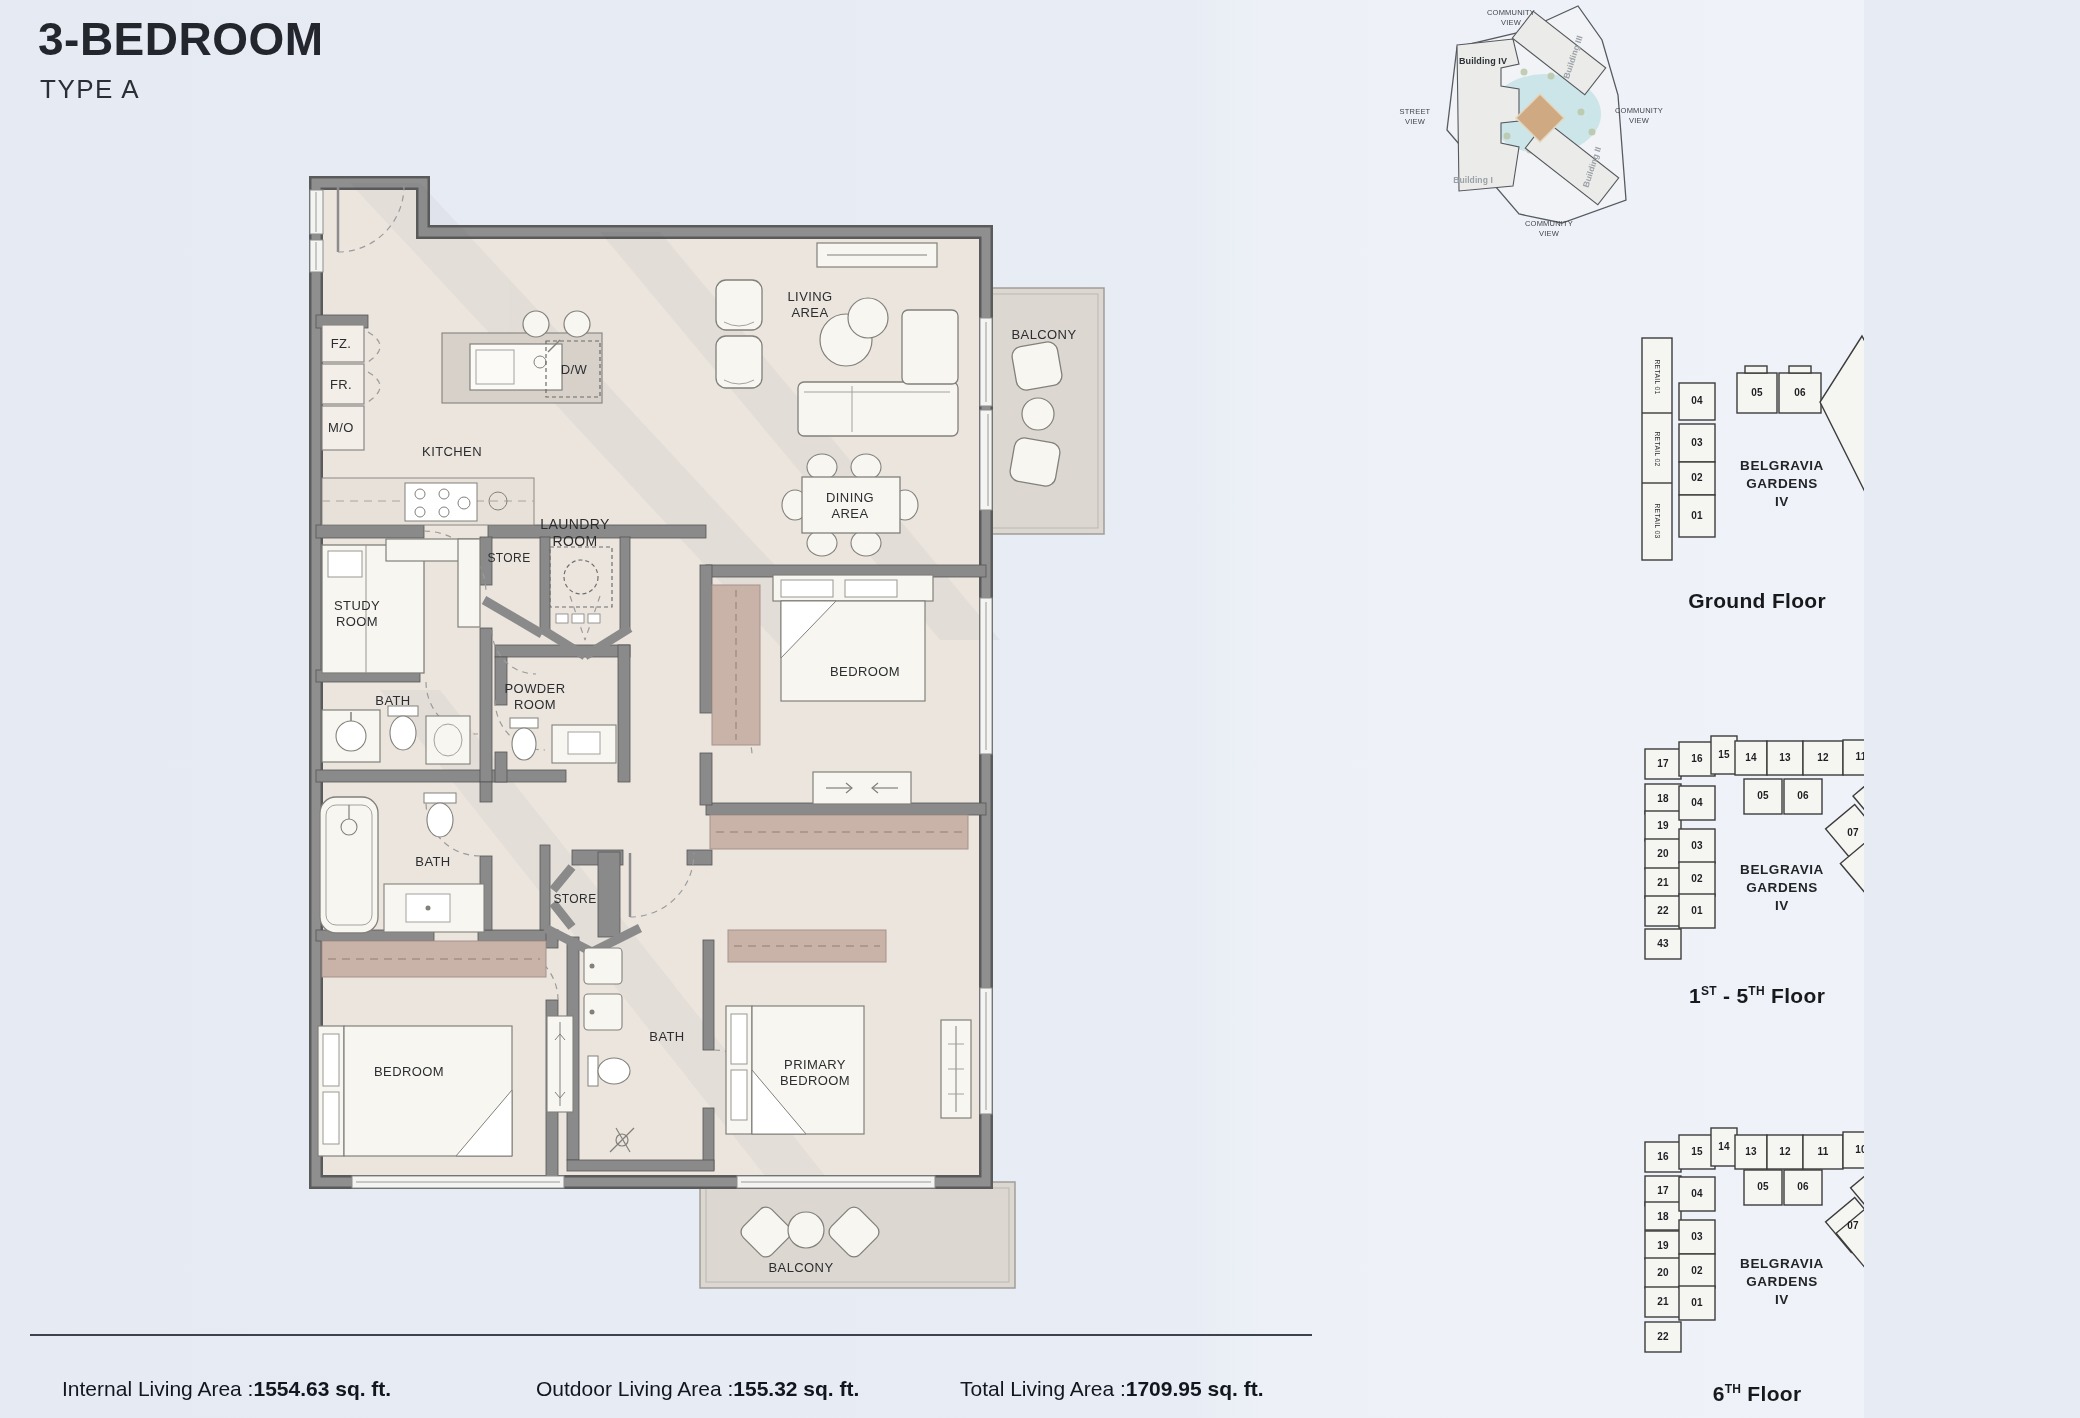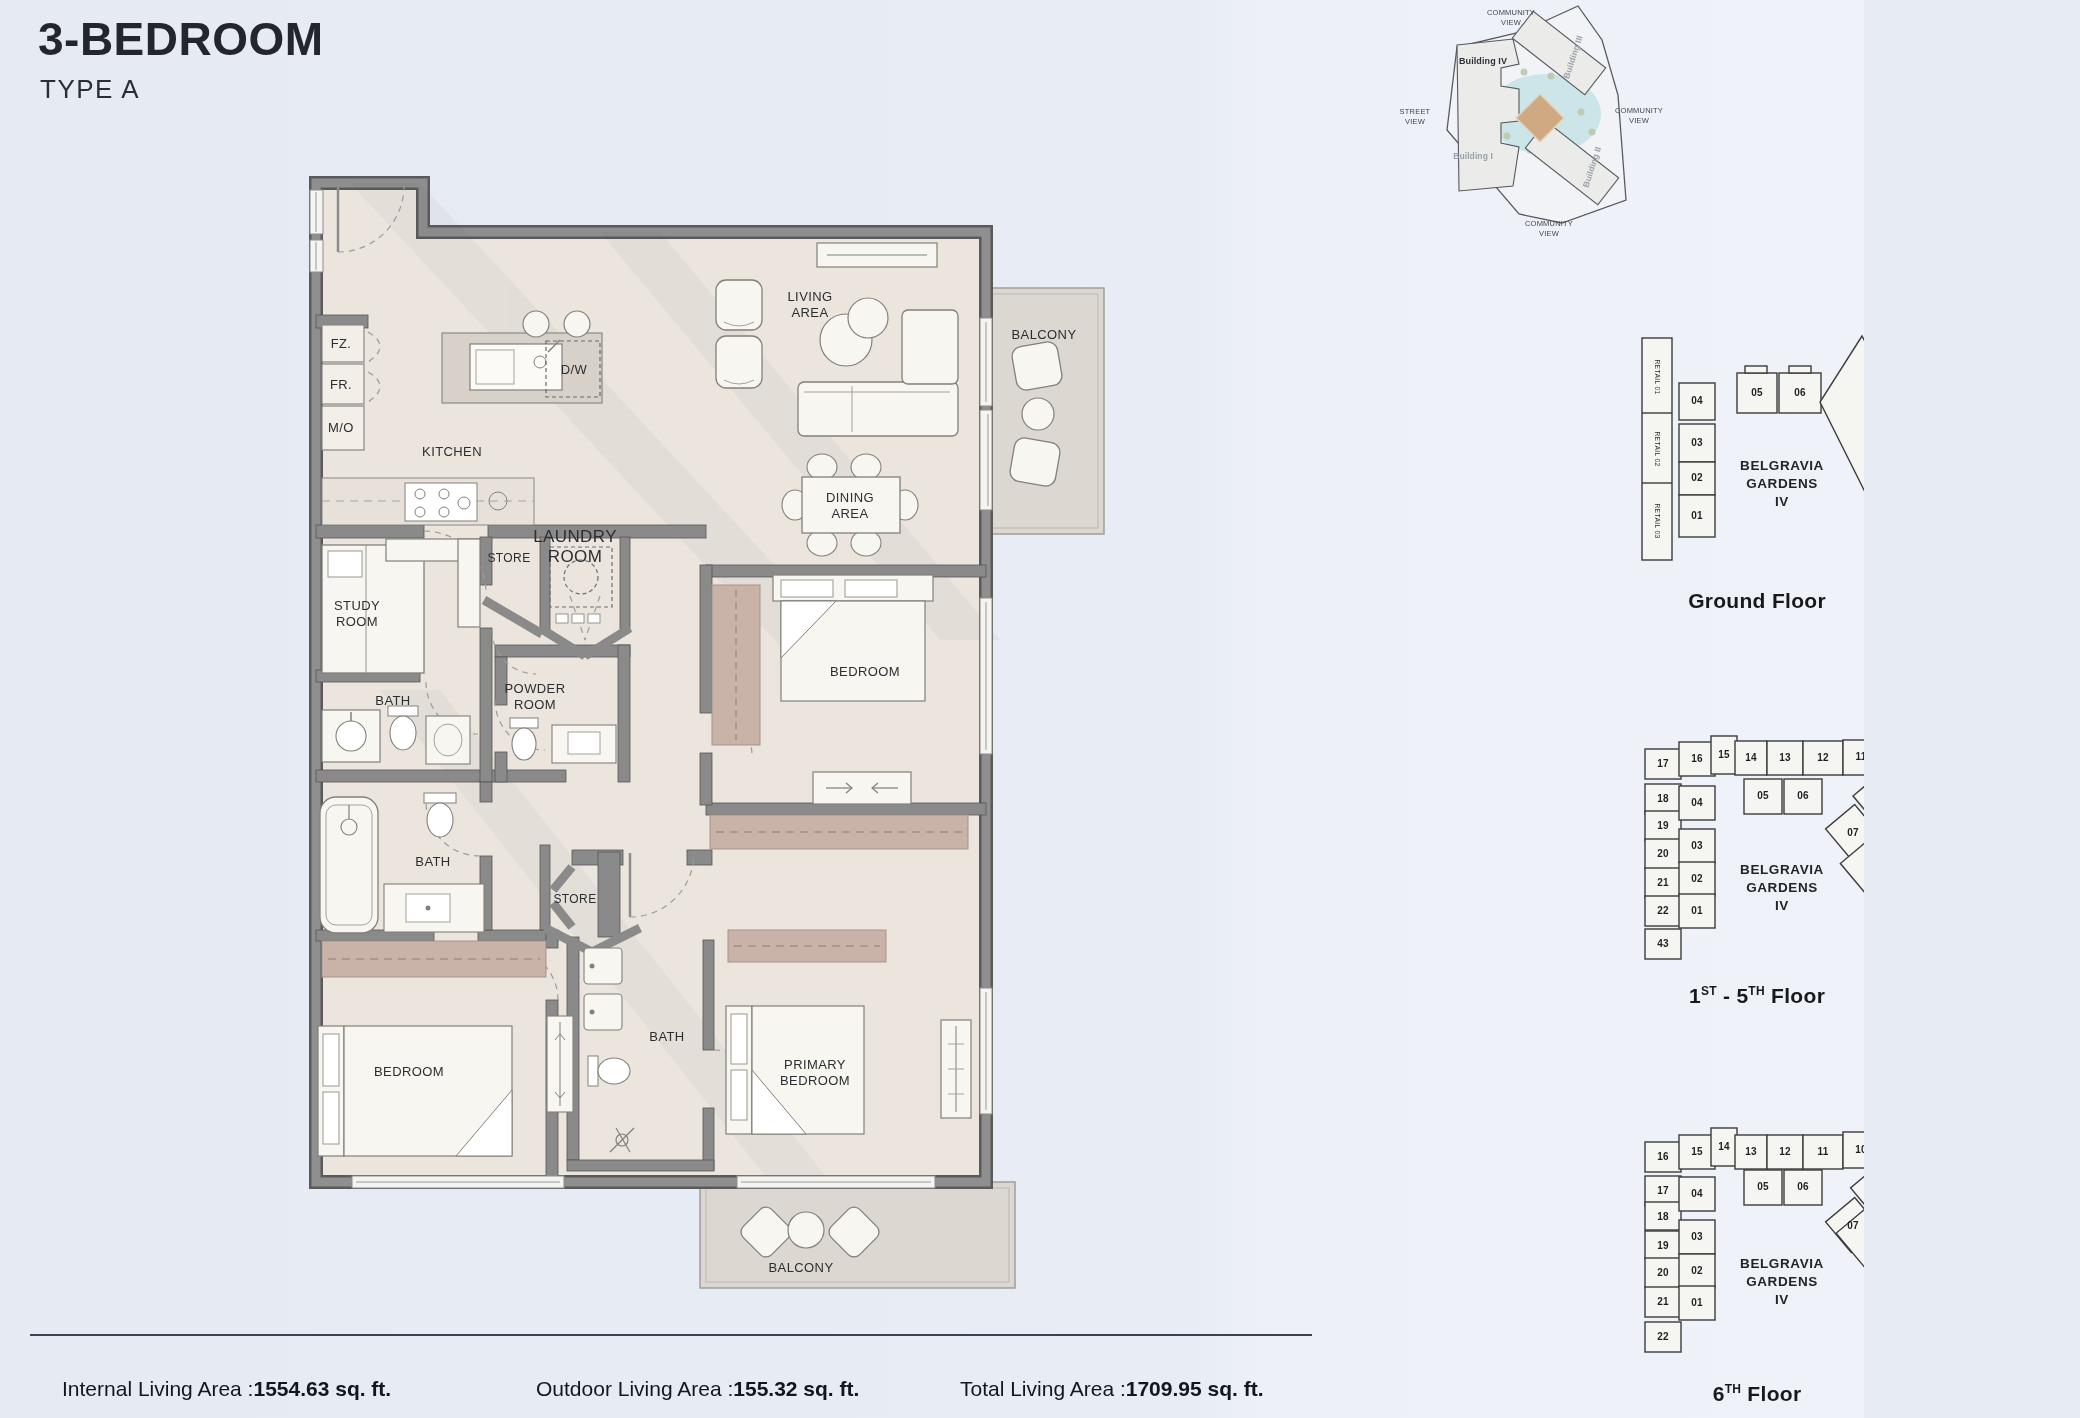--- a/index.html
+++ b/index.html
@@ -390,21 +390,21 @@
 
   <div class="hdr-title">3-BEDROOM</div>
   <div class="hdr-sub">TYPE A</div>
 
   <div class="lbl" style="left:341px;top:344px">FZ.</div>
   <div class="lbl" style="left:341px;top:385px">FR.</div>
   <div class="lbl" style="left:341px;top:428px">M/O</div>
   <div class="lbl" style="left:452px;top:452px">KITCHEN</div>
   <div class="lbl" style="left:574px;top:370px">D/W</div>
   <div class="lbl" style="left:509px;top:558px;font-size:12px">STORE</div>
-  <div class="lbl" style="left:575px;top:547px;font-size:17px">LAUNDRY
+  <div class="lbl" style="left:575px;top:533px;font-size:14px">LAUNDRY
 ROOM</div>
   <div class="lbl" style="left:357px;top:614px">STUDY
 ROOM</div>
   <div class="lbl" style="left:393px;top:701px">BATH</div>
   <div class="lbl" style="left:535px;top:697px">POWDER
 ROOM</div>
   <div class="lbl" style="left:810px;top:305px">LIVING
 AREA</div>
   <div class="lbl" style="left:850px;top:506px">DINING
 AREA</div>
@@ -420,21 +420,21 @@
 
   <div class="lbl sm" style="left:1511px;top:18px">COMMUNITY
 VIEW</div>
   <div class="lbl sm" style="left:1415px;top:117px">STREET
 VIEW</div>
   <div class="lbl sm" style="left:1639px;top:116px">COMMUNITY
 VIEW</div>
   <div class="lbl sm" style="left:1549px;top:229px">COMMUNITY
 VIEW</div>
   <div class="lbl smb" style="left:1483px;top:61px">Building IV</div>
-  <div class="lbl smg" style="left:1473px;top:156px">Building I</div>
+  <div class="lbl smg" style="left:1473px;top:180px">Building I</div>
   <div class="lbl smg" style="left:1573px;top:57px;transform:translate(-50%,-50%) rotate(-72deg)">Building III</div>
   <div class="lbl smg" style="left:1592px;top:167px;transform:translate(-50%,-50%) rotate(-72deg)">Building II</div>
   <div class="lbl cn" style="left:2054px;top:51px">N</div>
 
   <div class="lbl kret" style="left:1657px;top:377px;transform:translate(-50%,-50%) rotate(90deg)">RETAIL 01</div>
   <div class="lbl kret" style="left:1657px;top:449px;transform:translate(-50%,-50%) rotate(90deg)">RETAIL 02</div>
   <div class="lbl kret" style="left:1657px;top:521px;transform:translate(-50%,-50%) rotate(90deg)">RETAIL 03</div>
   <div class="lbl ku" style="left:1697px;top:401px">04</div>
   <div class="lbl ku" style="left:1757px;top:393px">05</div>
   <div class="lbl ku" style="left:1800px;top:393px">06</div>

